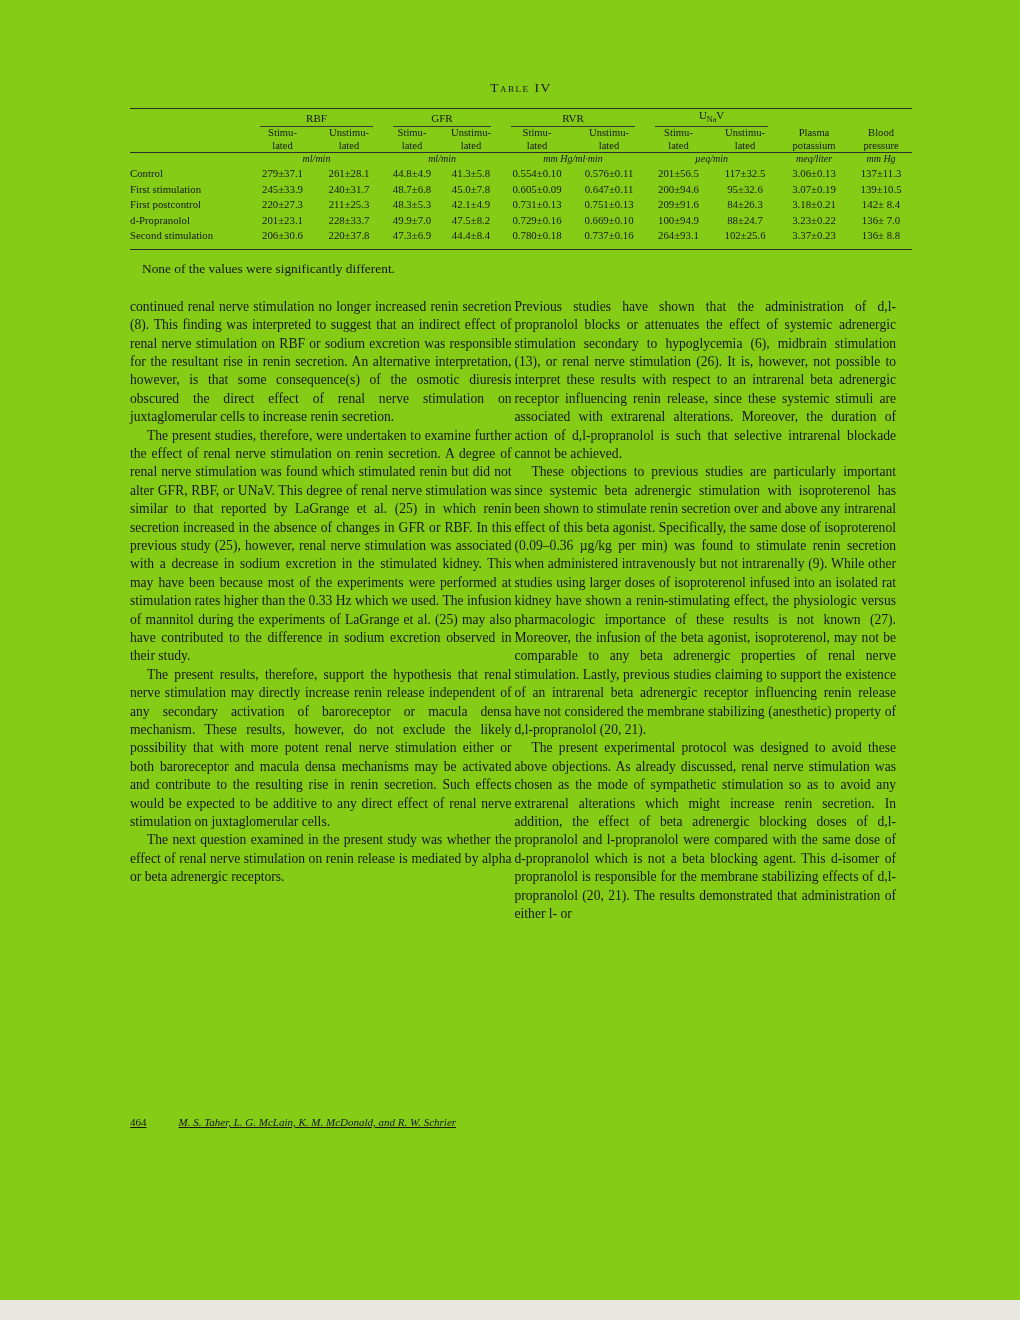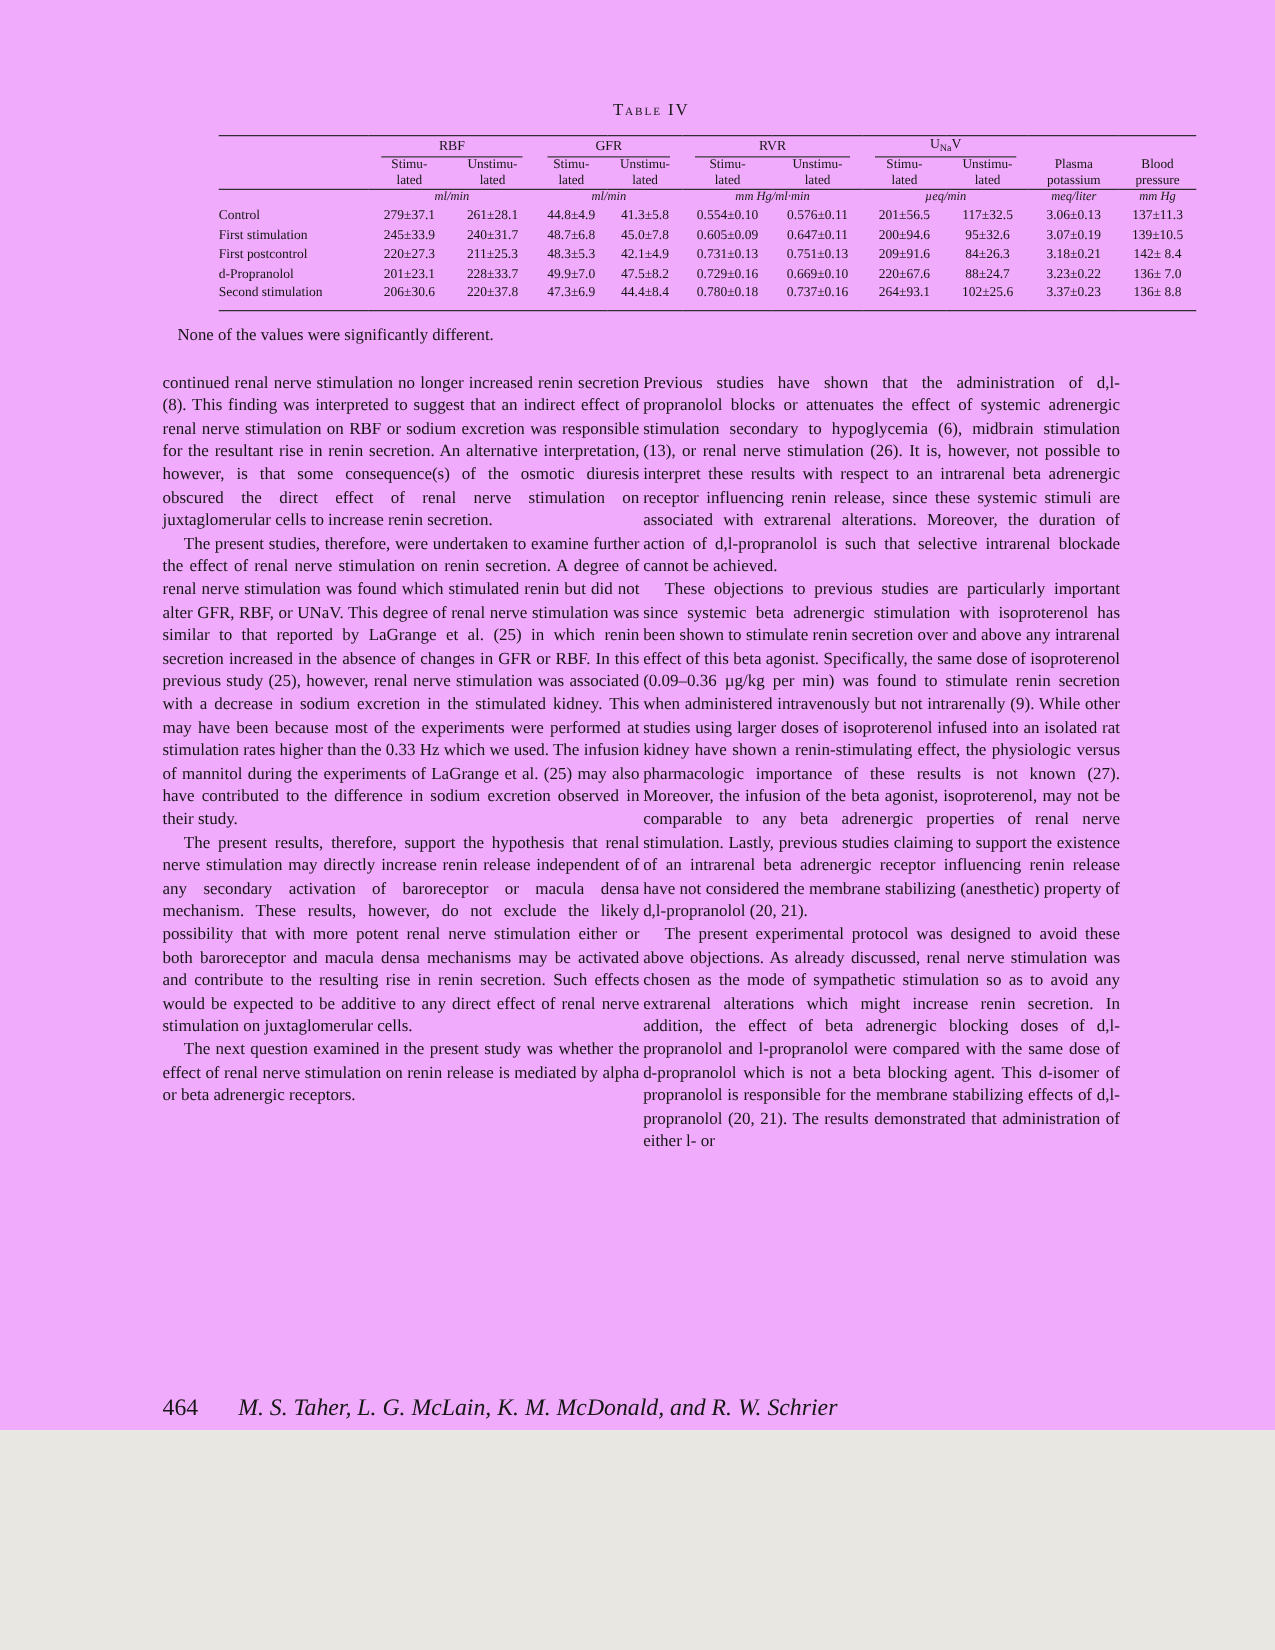--- a/index.html
+++ b/index.html
@@ -1,23 +1,23 @@
 <!DOCTYPE html>
 <html><head>
 <meta charset="utf-8">
 <style>
   * { box-sizing: border-box; }
   html, body { margin: 0; padding: 0; }
   body { background: #e9e7e2; }
   .page {
     position: relative;
     width: 1020px;
-    height: 1144px;
+    height: 1300px;
     margin: 0 auto;
-    background: #f0abfc;
+    background: #84cc16;
     font-family: "Liberation Serif", serif;
     color: #161616;
     overflow: hidden;
   }
   .content {
     position: absolute;
     left: 130px;
     top: 80px;
     width: 782px;
   }
@@ -34,21 +34,20 @@
     line-height: 17px;
     margin-top: 4px;
   }
   table.tbl {
     width: 100%;
     border-collapse: collapse;
     table-layout: fixed;
     margin-top: 12px;
     border-top: 1.5px solid #2e2e2e;
     border-bottom: 1.5px solid #2e2e2e;
-    margin-left: 45px;
   }
   table.tbl th, table.tbl td { font-weight: normal; padding: 0; }
   .grp-row th { font-size: 11px; padding-top: 5px; vertical-align: bottom; }
   .grp {
     margin: 0 10px;
     border-bottom: 1px solid #3a3a3a;
     padding-bottom: 2px;
     text-align: center;
   }
   sub.ss { font-size: 8px; }
@@ -88,21 +87,22 @@
     font-size: 13.6px;
     line-height: 18.4px;
   }
   .col { width: 381.5px; }
   .col p { margin: 0; }
   .col p.indent { text-indent: 17px; }
   .footer {
     position: absolute;
     left: 130px;
     top: 1116px;
-    font-size: 19px;
+    font-size: 11px;
+    text-decoration: underline;
   }
   .footer .pageno { margin-right: 32px; }
   .footer .authors { font-style: italic; }
 </style>
 </head>
 <body>
 
 <div class="page">
   <div class="content">
 
@@ -215,21 +215,21 @@
             <td>142± 8.4</td>
           </tr>
           <tr>
             <td class="row-label">d-Propranolol</td>
             <td>201±23.1</td>
             <td>228±33.7</td>
             <td>49.9±7.0</td>
             <td>47.5±8.2</td>
             <td>0.729±0.16</td>
             <td>0.669±0.10</td>
-            <td>220±67.6</td>
+            <td>100±94.9</td>
             <td>88±24.7</td>
             <td>3.23±0.22</td>
             <td>136± 7.0</td>
           </tr>
           <tr>
             <td class="row-label">Second stimulation</td>
             <td>206±30.6</td>
             <td>220±37.8</td>
             <td>47.3±6.9</td>
             <td>44.4±8.4</td>

